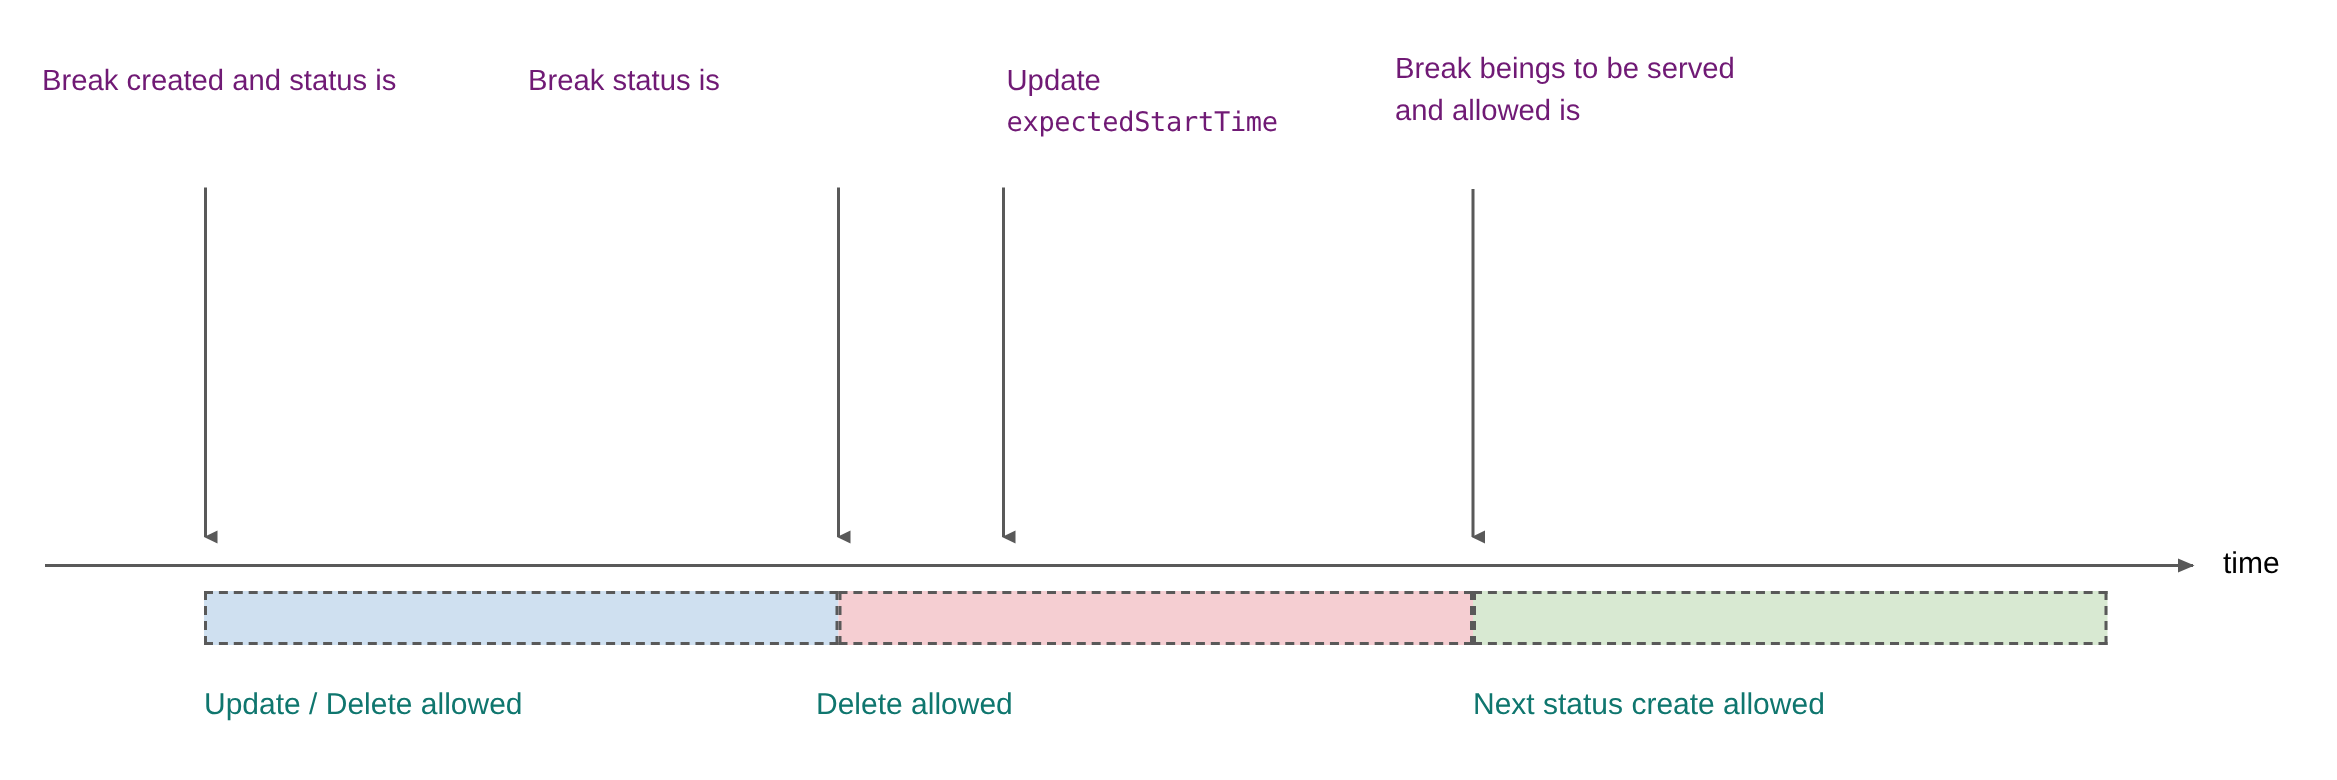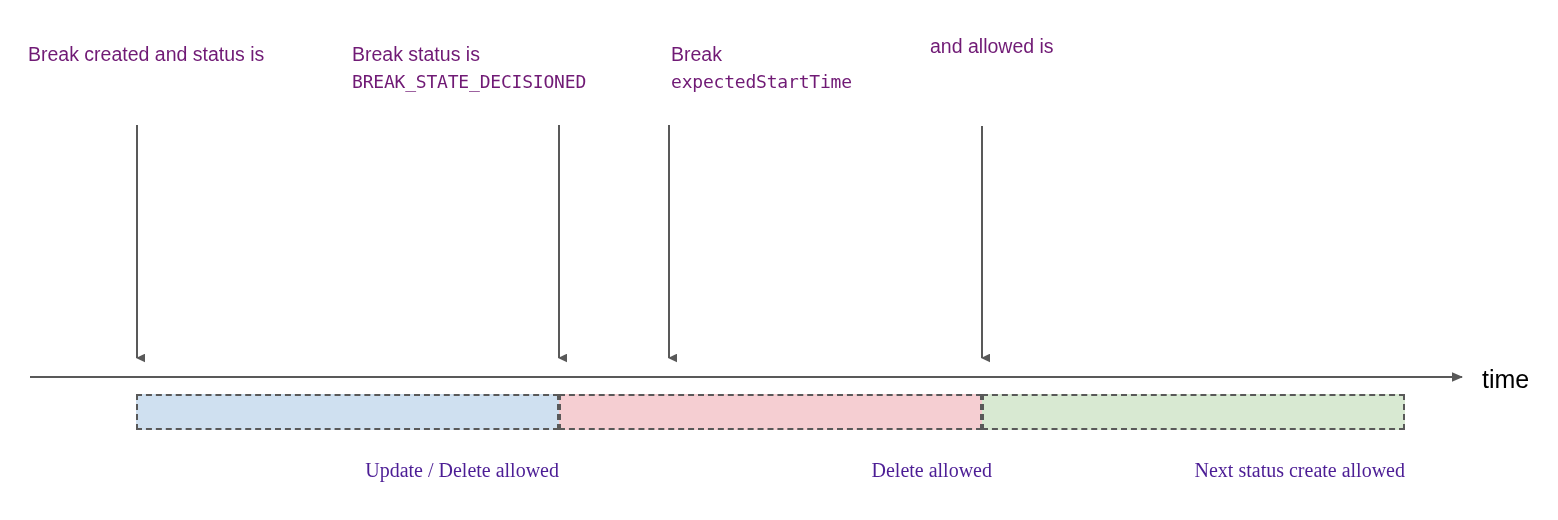--- a/index.html
+++ b/index.html
@@ -53,21 +53,21 @@
     width: 1558px;
     height: 520px;
     pointer-events: none;
   }
 
   
   #axis-label {
     position: absolute;
     left: 1482px;
     top: 365px;
-    font-size: 25px;
+    font-size: 20px;
     font-family: "Liberation Sans", sans-serif;
     color: #000000;
   }
 
   
   .phase-bar {
     position: absolute;
     top: 394px;
     height: 36px;
     box-sizing: border-box;
@@ -75,49 +75,49 @@
   }
   #bar-scheduled  { left: 136px; width: 423px; background: #cfe0f0; }
   #bar-decisioned { left: 559px; width: 423px; background: #f5ced2; }
   #bar-completed  { left: 982px; width: 423px; background: #d8e9d2; }
 
   
   .caption {
     position: absolute;
     top: 459px;
     font-size: 20px;
-    font-family: Liberation Serif, serif;
-    color: #4c1d95;
-    text-align: right;
+    font-family: Liberation Sans, sans-serif;
+    color: #0f766e;
+    text-align: left;
     white-space: nowrap;
   }
   #caption-1 { left: 136px; width: 423px; }
-  #caption-2 { left: 569px; width: 423px; }
+  #caption-2 { left: 544px; width: 423px; }
   #caption-3 { left: 982px; width: 423px; }
 </style>
 </head>
 <body>
 
 <div id="diagram">
 
   <div class="annotation" id="anno-1">
     <span class="sans-line">Break created and status is</span>
   </div>
 
   <div class="annotation" id="anno-2">
     <span class="sans-line">Break status is</span>
-    <span class="mono-line">BREAK_STATE_DECISIONED</span>
   </div>
 
   <div class="annotation" id="anno-3">
-    <span class="sans-line">Break</span>
+    <span class="sans-line">Update</span>
     <span class="mono-line">expectedStartTime</span>
   </div>
 
   <div class="annotation" id="anno-4">
+    <span class="sans-line">Break beings to be served</span>
     <span class="sans-line">and allowed is</span>
   </div>
 
   <svg id="vector-layer" viewBox="0 0 1558 520">
     <defs>
       <marker id="down-arrowhead" markerWidth="9" markerHeight="9" refX="4.5" refY="8" orient="auto" markerUnits="userSpaceOnUse">
         <path d="M0.2,0 L8.8,0 L4.5,9 Z" fill="#595959"></path>
       </marker>
       <marker id="right-arrowhead" markerWidth="11" markerHeight="10" refX="10" refY="5" orient="auto" markerUnits="userSpaceOnUse">
         <path d="M0,0.3 L11,5 L0,9.7 Z" fill="#595959"></path>

